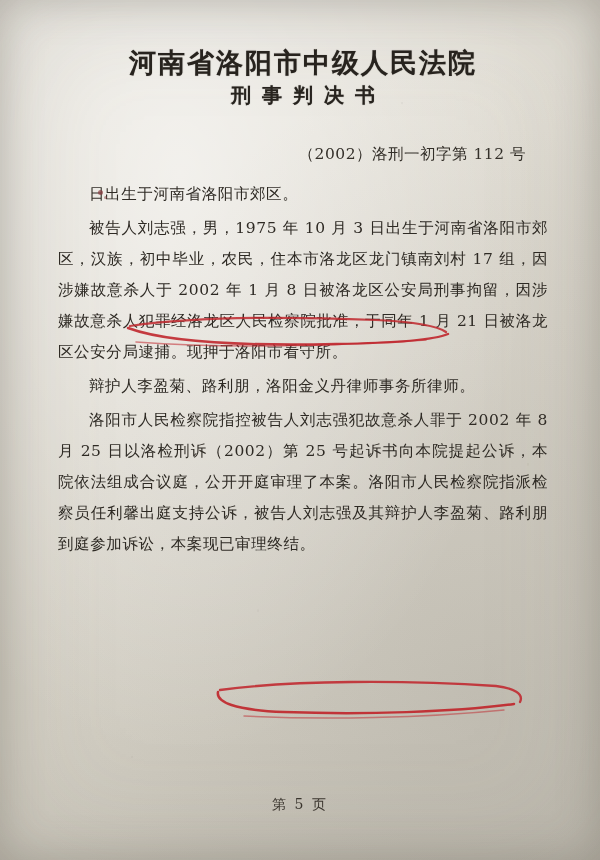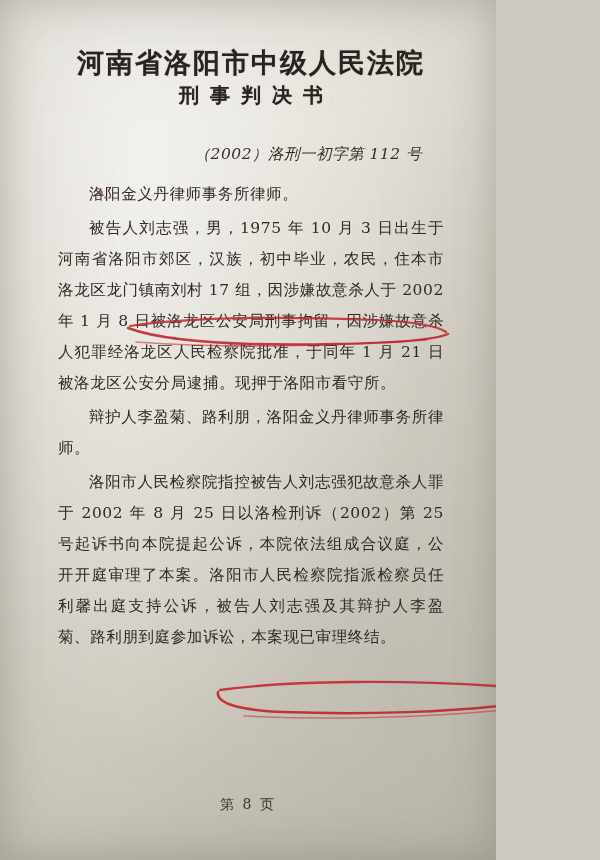--- a/index.html
+++ b/index.html
@@ -8,21 +8,21 @@
   }
   body {
     width: 600px;
     height: 860px;
     background: #cfcbc2;
     font-family: "DejaVu Sans", sans-serif;
     overflow: hidden;
   }
   #page {
     position: relative;
-    width: 496px;
+    width: 600px;
     height: 860px;
     background:
       radial-gradient(ellipse at 30% 20%, rgba(255,255,255,0.55) 0%, rgba(255,255,255,0) 60%),
       radial-gradient(ellipse at 80% 80%, rgba(120,115,105,0.18) 0%, rgba(255,255,255,0) 65%),
       linear-gradient(170deg, #e8e5dd 0%, #ddd9cf 40%, #d3cfc4 75%, #c9c5ba 100%);
     overflow: hidden;
   }
   
   #page::before {
     content: "";
@@ -79,21 +79,20 @@
     text-shadow: 0 0 1px rgba(40,36,30,0.45);
   }
 
   .case-no {
     text-align: right;
     font-size: 15.5px;
     letter-spacing: .5px;
     margin: 4px 22px 14px 0;
     color: #332f29;
     font-family: "DejaVu Serif", serif;
-    font-style: italic;
   }
 
   p.para {
     font-family: "DejaVu Serif", serif;
     font-size: 15.5px;
     line-height: 31px;
     margin: 0 0 3px 0;
     text-align: justify;
     letter-spacing: .6px;
     color: #2e2a24;
@@ -145,21 +144,21 @@
 
   <div class="doc-body">
 
     <div class="title-block">
       <div class="title-line1">河南省洛阳市中级人民法院</div>
       <div class="title-line2">刑事判决书</div>
     </div>
 
     <div class="case-no">（2002）洛刑一初字第 112 号</div>
 
-    <p class="para indent">洛阳金义丹律师事务所律师。</p>
+    <p class="para indent">日出生于河南省洛阳市郊区。</p>
 
     <p class="para indent">被告人刘志强，男，1975 年 10 月 3 日出生于河南省洛阳市郊区，汉族，初中毕业，农民，住本市洛龙区龙门镇南刘村 17 组，因涉嫌故意杀人于 2002 年 1 月 8 日被洛龙区公安局刑事拘留，因涉嫌故意杀人犯罪经洛龙区人民检察院批准，于同年 1 月 21 日被洛龙区公安分局逮捕。现押于洛阳市看守所。</p>
 
     <p class="para indent">辩护人李盈菊、路利朋，洛阳金义丹律师事务所律师。</p>
 
     <p class="para indent">洛阳市人民检察院指控被告人刘志强犯故意杀人罪于 2002 年 8 月 25 日以洛检刑诉（2002）第 25 号起诉书向本院提起公诉，本院依法组成合议庭，公开开庭审理了本案。洛阳市人民检察院指派检察员任利馨出庭支持公诉，被告人刘志强及其辩护人李盈菊、路利朋到庭参加诉讼，本案现已审理终结。</p>
 
 
   </div>
 
@@ -172,15 +171,15 @@
   </div>
 
   <div class="pen" style="left:214px; top:678px;">
     <svg width="316" height="44" viewBox="0 0 316 44">
       <path d="M6 12 C 80 2, 190 2, 282 8 C 300 10, 310 16, 306 24" fill="none" stroke="#c0272d" stroke-width="2.3" stroke-linecap="round" opacity="0.88"></path>
       <path d="M4 14 C 2 24, 20 32, 70 34 C 150 37, 240 34, 300 26" fill="none" stroke="#c0272d" stroke-width="2.5" stroke-linecap="round" opacity="0.92"></path>
       <path d="M30 38 C 110 42, 210 40, 290 32" fill="none" stroke="#c0272d" stroke-width="1.4" stroke-linecap="round" opacity="0.5"></path>
     </svg>
   </div>
 
-  <div class="page-number">第 8 页</div>
+  <div class="page-number">第 5 页</div>
 
 </div>
 
 </body></html>

